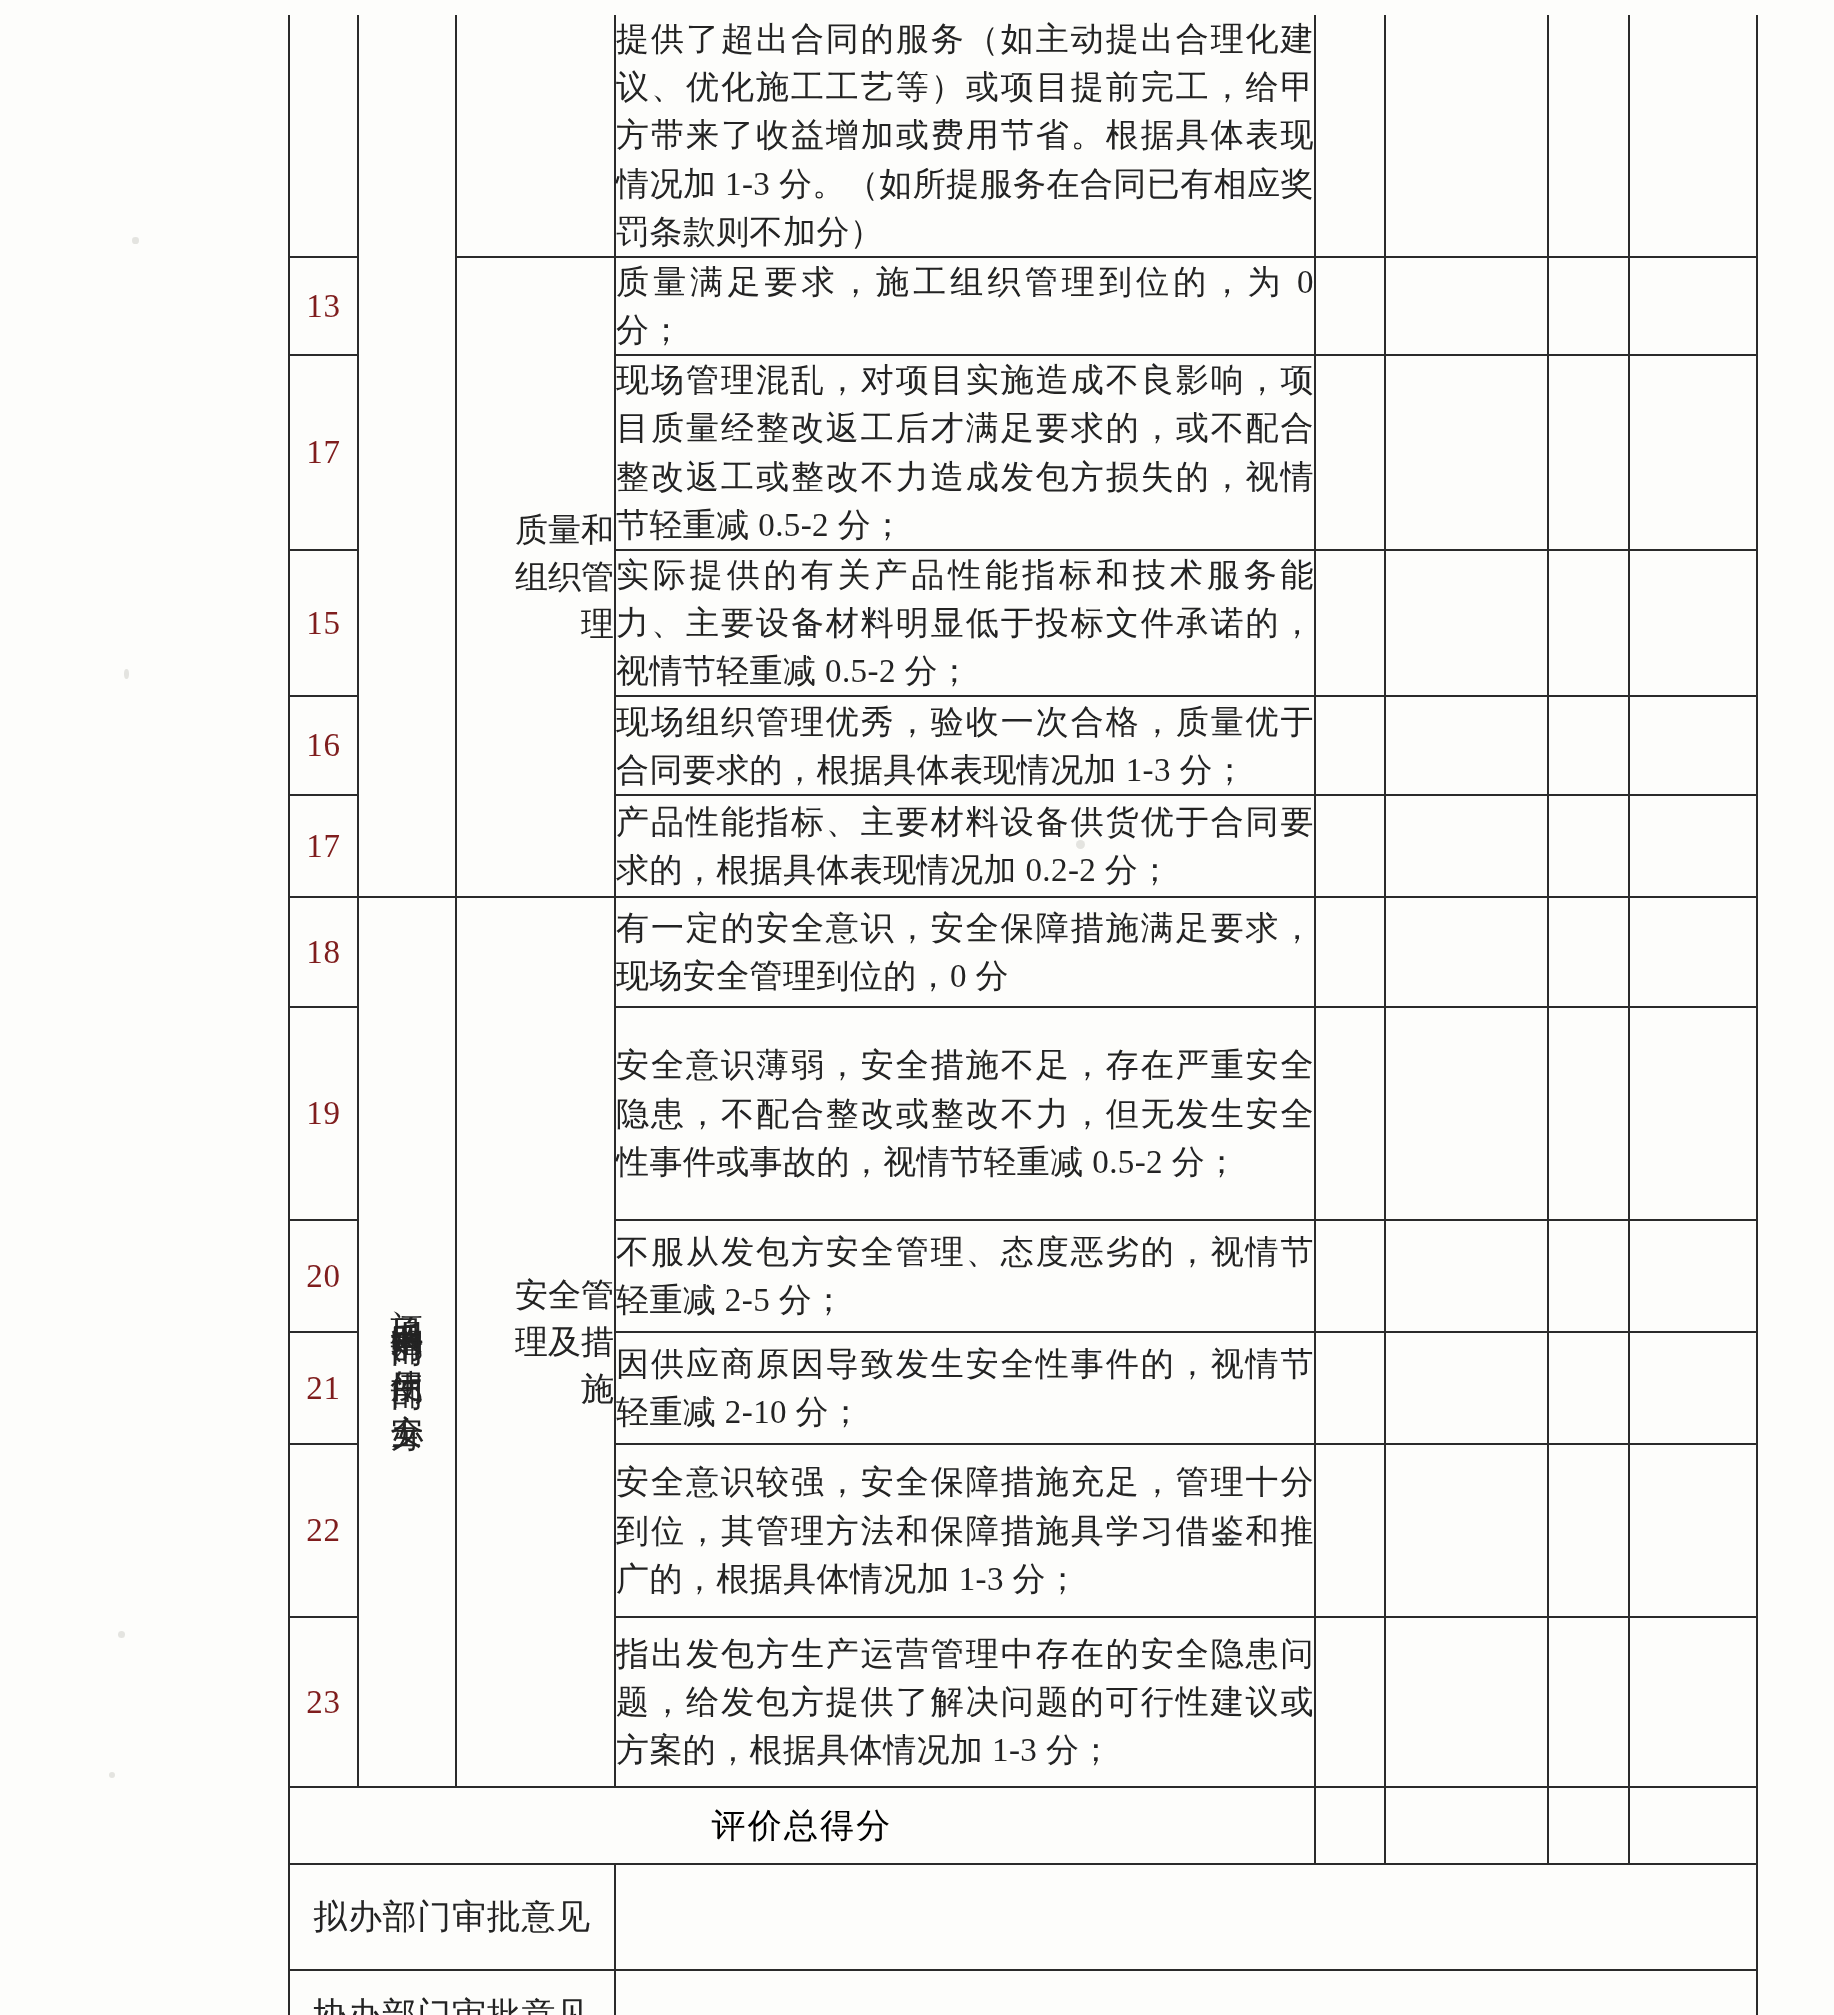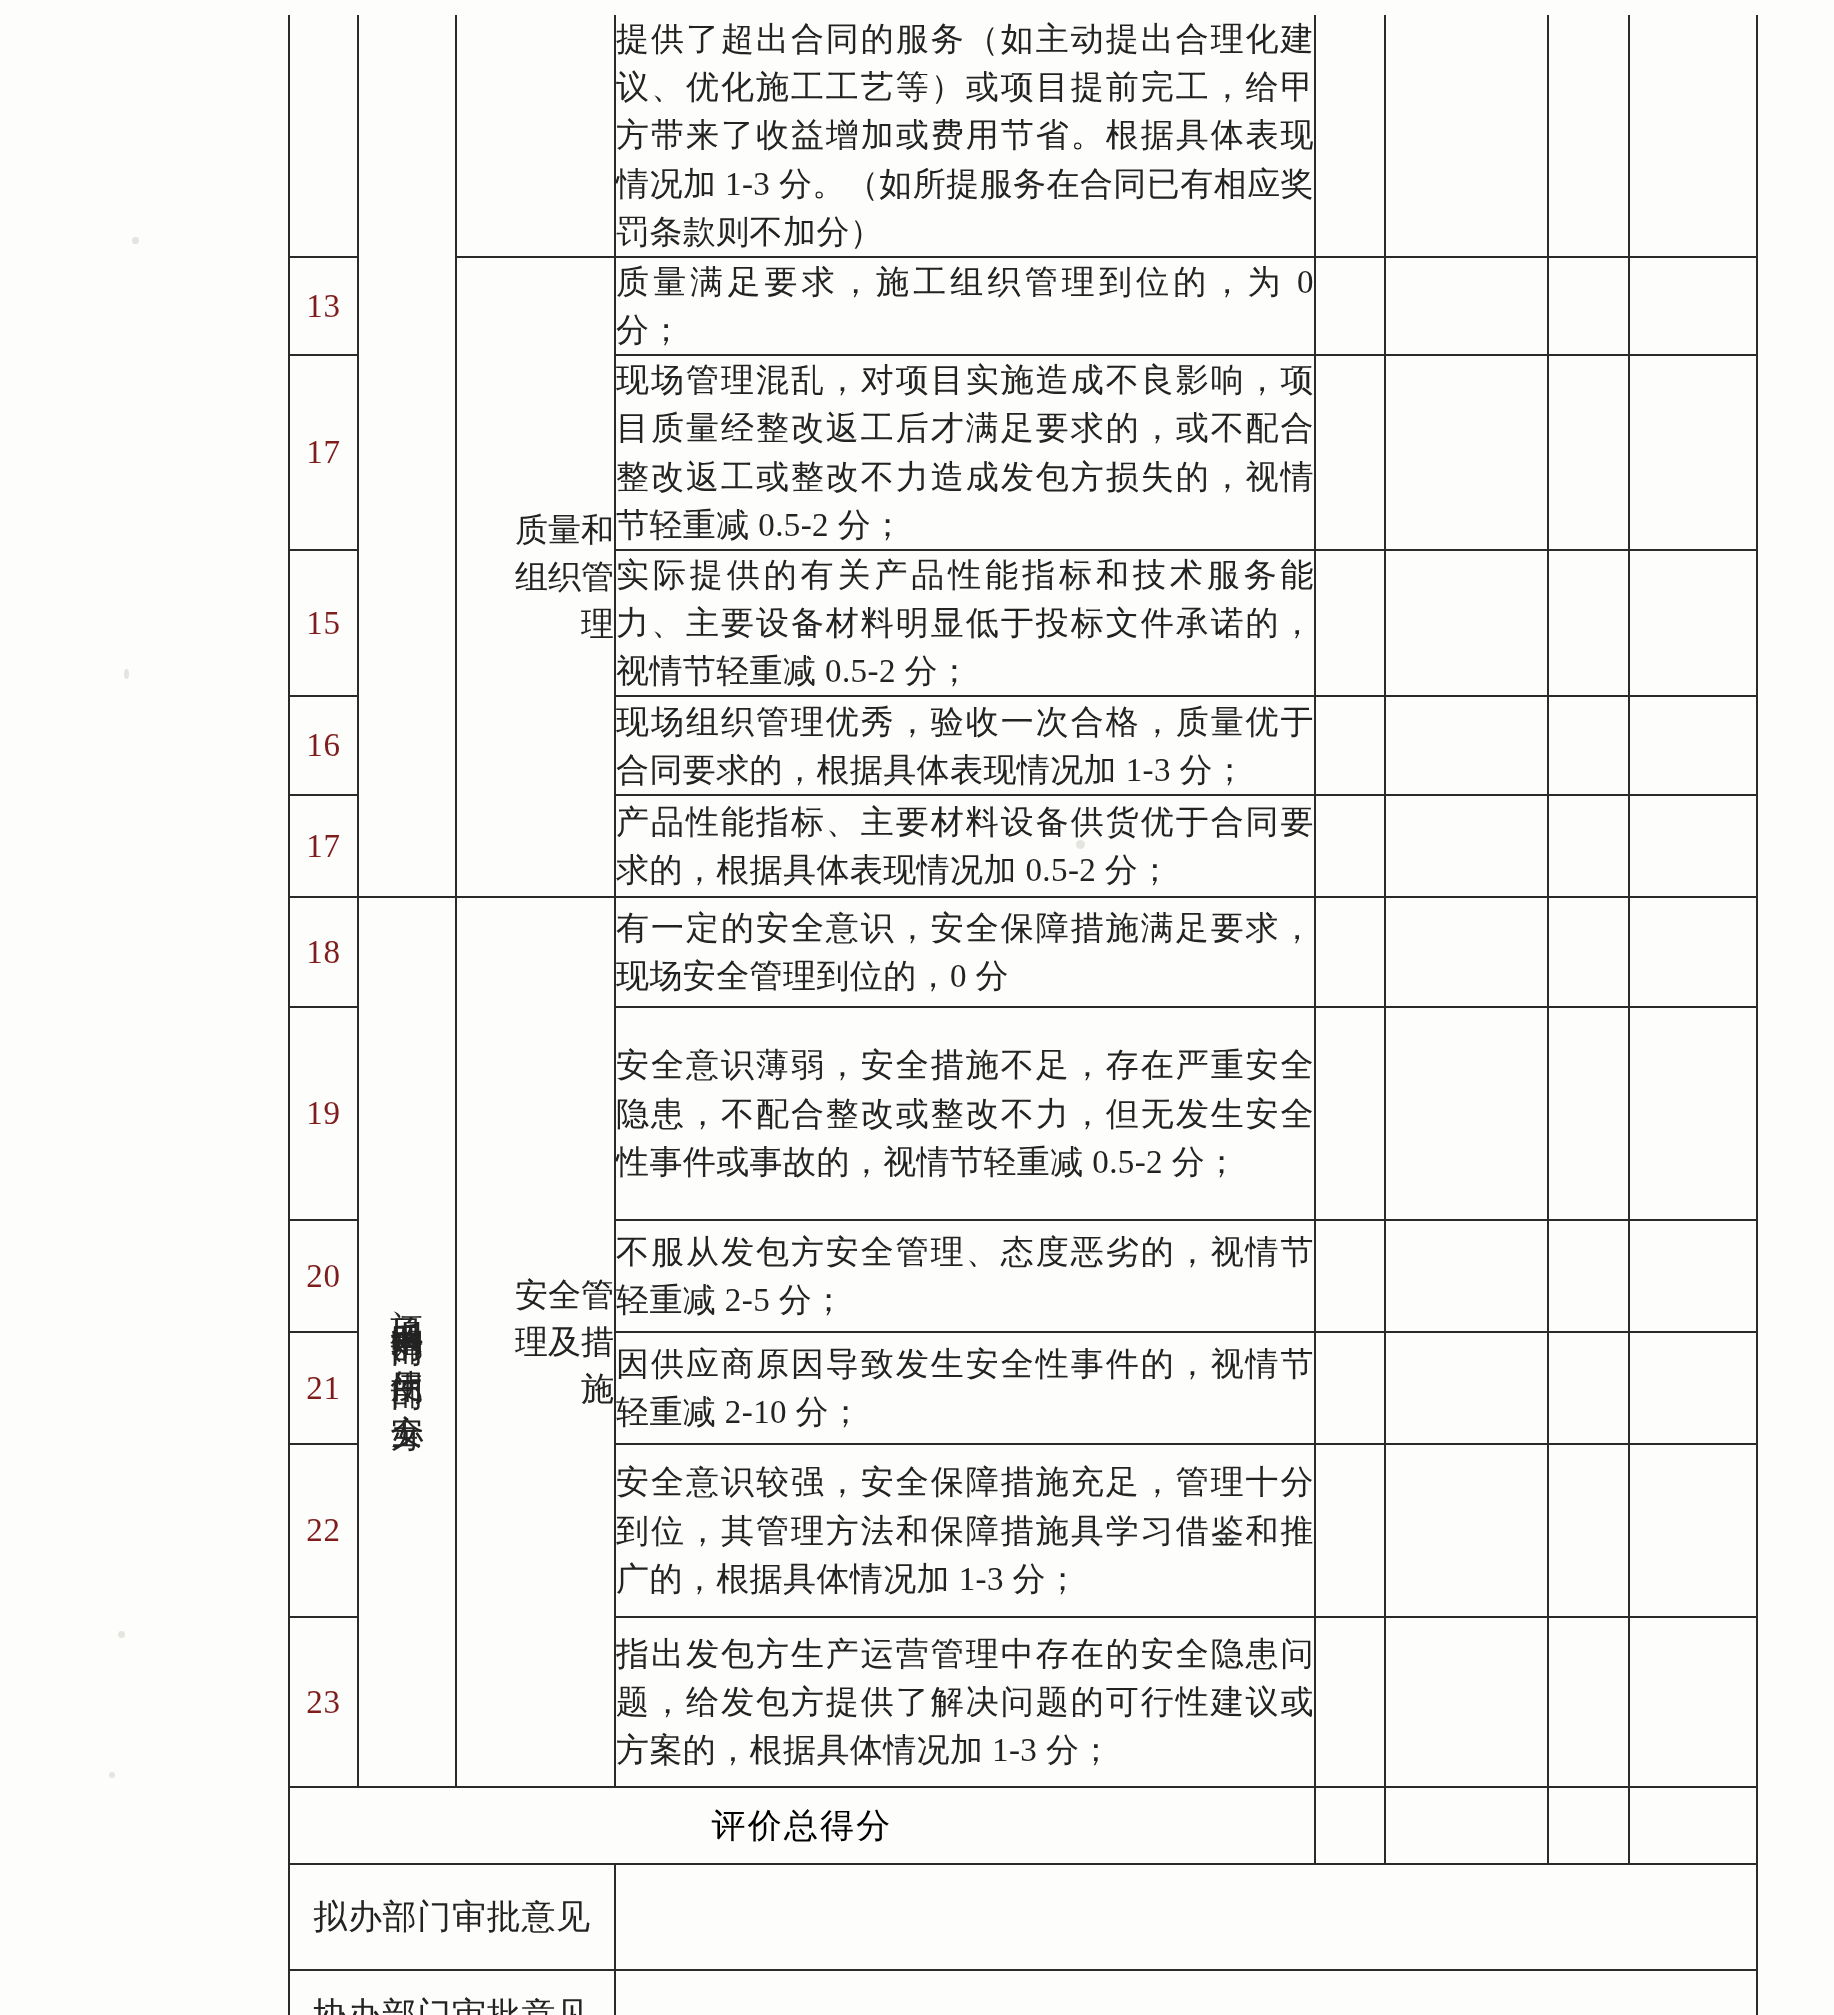--- a/index.html
+++ b/index.html
@@ -183,21 +183,21 @@
       <td class="seq">16</td>
       <td class="crit">现场组织管理优秀，验收一次合格，质量优于合同要求的，根据具体表现情况加 1-3 分；</td>
       <td class="blank-cell"></td>
       <td class="blank-cell"></td>
       <td class="blank-cell"></td>
       <td class="blank-cell"></td>
     </tr>
 
     <tr style="height:102px;">
       <td class="seq">17</td>
-      <td class="crit">产品性能指标、主要材料设备供货优于合同要求的，根据具体表现情况加 0.5-2 分；</td>
+      <td class="crit">产品性能指标、主要材料设备供货优于合同要求的，根据具体表现情况加 0.2-2 分；</td>
       <td class="blank-cell"></td>
       <td class="blank-cell"></td>
       <td class="blank-cell"></td>
       <td class="blank-cell"></td>
     </tr>
 
     <tr style="height:102px;">
       <td class="seq">18</td>
       <td rowspan="6">
         <div class="vert-wrap">

